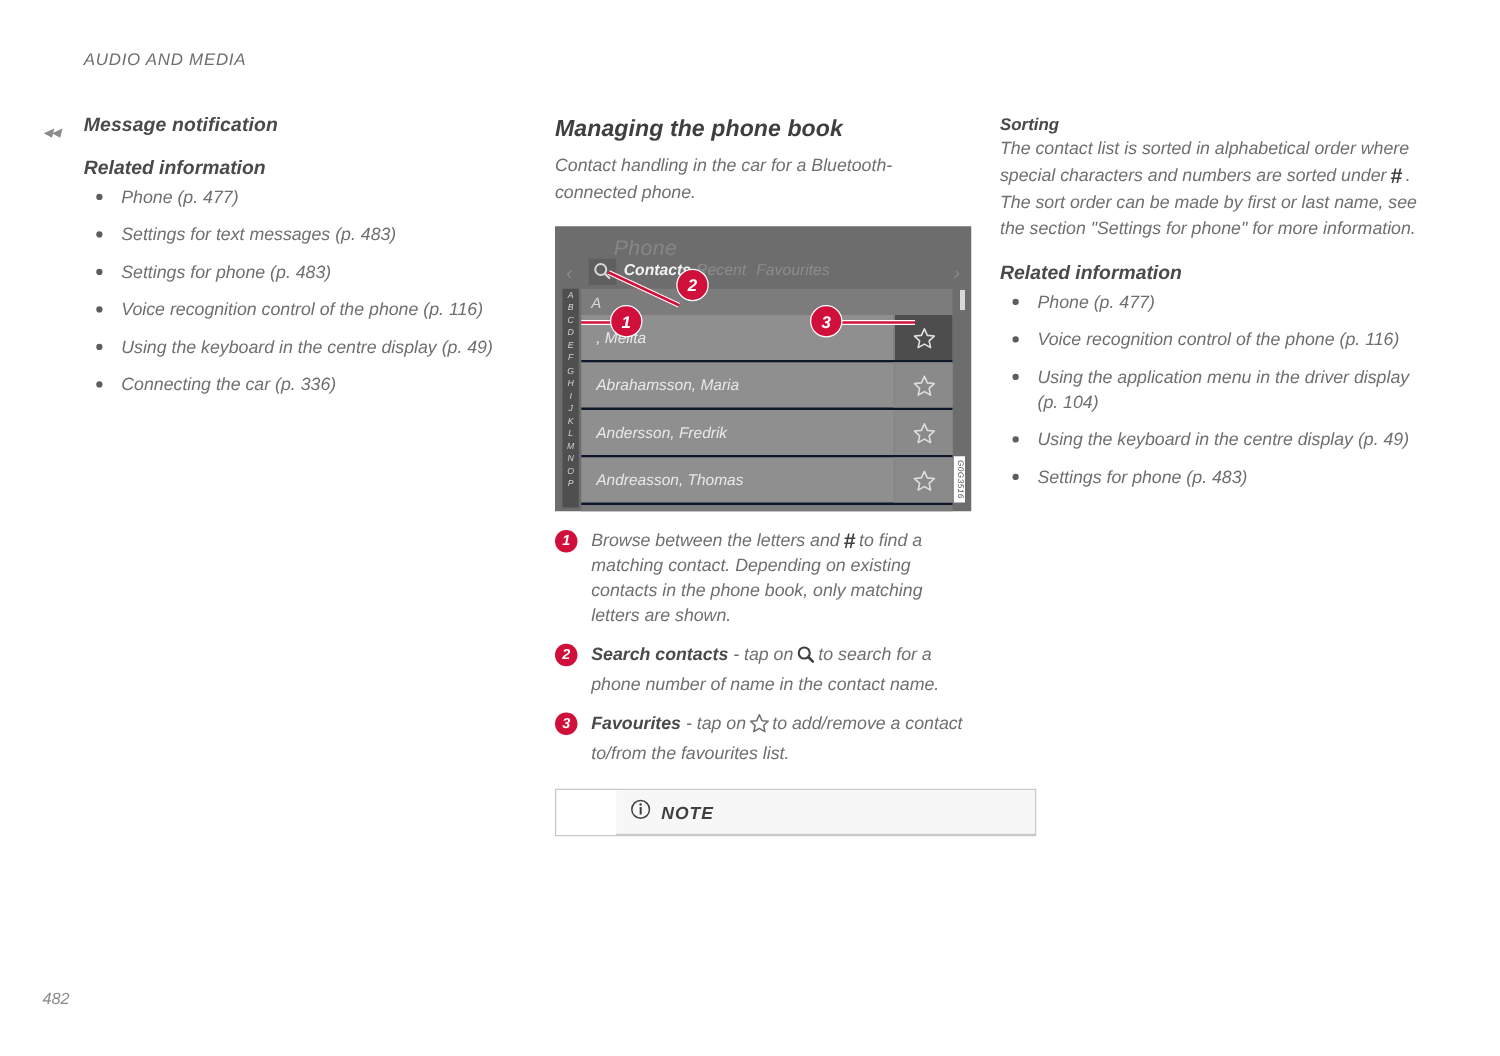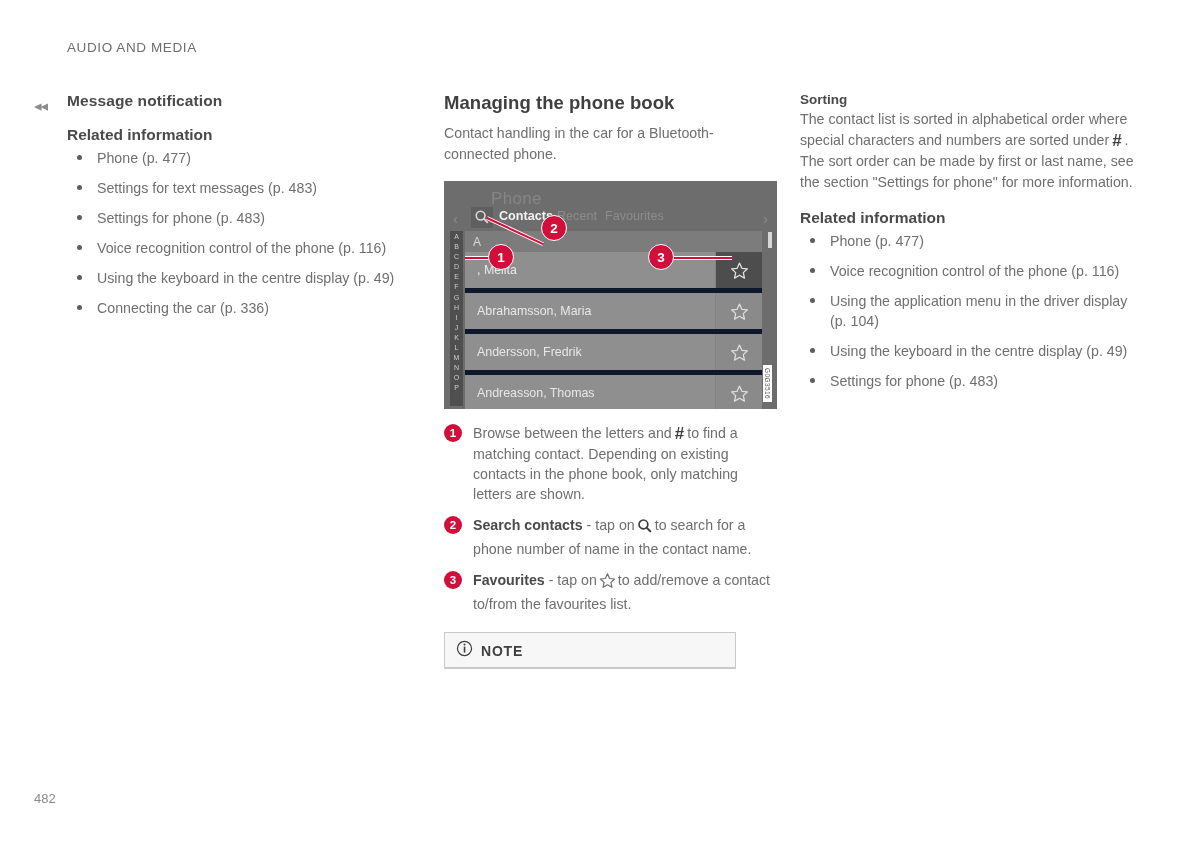--- a/index.html
+++ b/index.html
@@ -12,20 +12,21 @@
     height: 845px;
     position: relative;
     font-family: "Liberation Sans", sans-serif;
     color: #6f6f6f;
     overflow: hidden;
   }
   .page {
     position: absolute;
     inset: 0;
     background: #ffffff;
+    font-style: italic;
   }
 
   
   .running-header {
     position: absolute;
     left: 67px;
     top: 40px;
     font-size: 13.5px;
     letter-spacing: 0.6px;
     color: #6e6e6e;
@@ -212,21 +213,21 @@
     background: #7c7c7c;
     color: #d8d8d8;
     font-size: 12px;
     padding: 4px 0 0 8px;
     box-sizing: border-box;
   }
   .row {
     position: relative;
     height: 36px;
     background: #8f8f8f;
-    border-bottom: 5px solid #0f172a;
+    border-bottom: 2px solid #0f172a;
   }
   .row .name {
     position: absolute;
     left: 12px;
     top: 11px;
     font-size: 12.4px;
     color: #e8e8e8;
   }
   .row .fav {
     position: absolute;
@@ -346,24 +347,25 @@
     vertical-align: -1px;
   }
   .inline-icon {
     display: inline-block;
     vertical-align: -4px;
     margin: 0 2px;
   }
 
   
   .note {
-    width: 292px;
+    width: 385px;
     border: 1px solid #c9c9c9;
     box-sizing: border-box;
     background: #ffffff;
+    padding-left: 48px;
   }
   .note-head {
     display: flex;
     align-items: center;
     gap: 8px;
     padding: 7px 10px 6px 11px;
     border-bottom: 1px solid #c9c9c9;
     background: #f7f7f7;
   }
   .note-head .txt {

